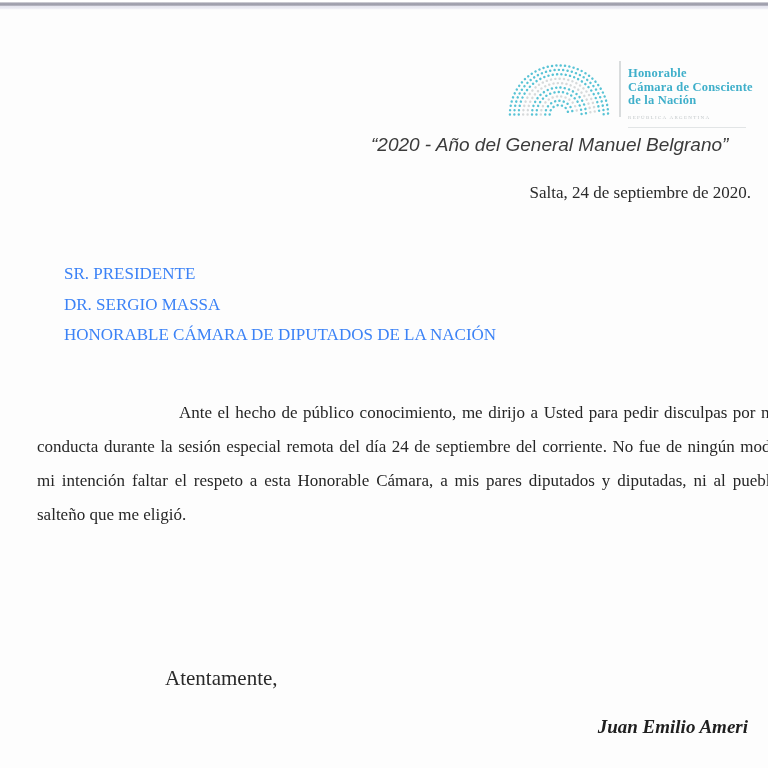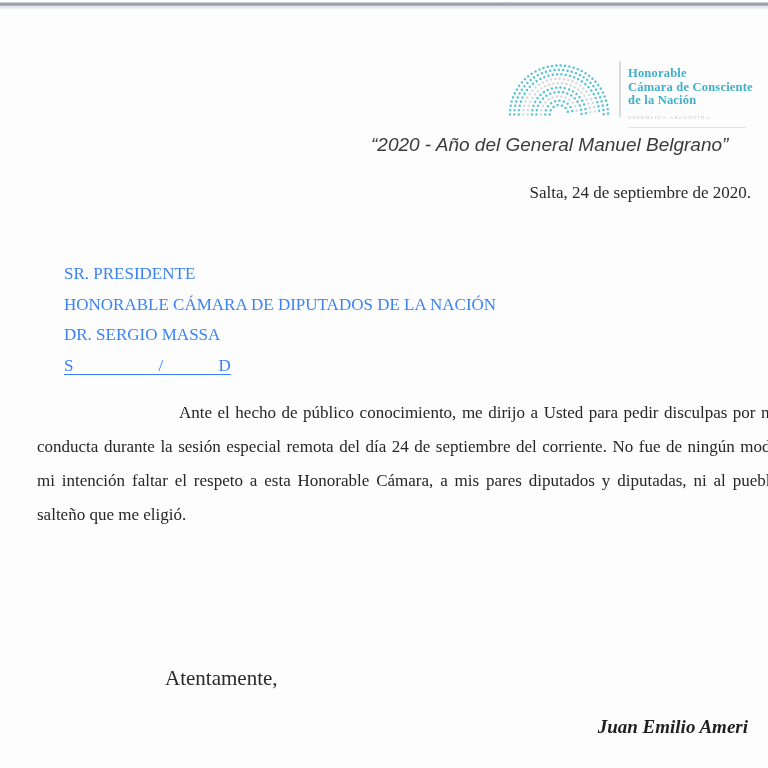--- a/index.html
+++ b/index.html
@@ -151,23 +151,22 @@
       <div class="logo-sub">REPÚBLICA ARGENTINA</div>
     </div>
   </div>
 
   <div class="motto">“2020 - Año del General Manuel Belgrano”</div>
 
   <div class="date">Salta, 24 de septiembre de 2020.</div>
 
   <div class="recipient">
     <div>SR. PRESIDENTE</div>
+    <div>DR. SERGIO MASSA</div>
     <div>HONORABLE CÁMARA DE DIPUTADOS DE LA NACIÓN</div>
-    <div>DR. SERGIO MASSA</div>
-    <div><span class="sd">S&nbsp;&nbsp;&nbsp;&nbsp;&nbsp;&nbsp;&nbsp;&nbsp;&nbsp;&nbsp;&nbsp;&nbsp;&nbsp;&nbsp;&nbsp;&nbsp;&nbsp;&nbsp;&nbsp;&nbsp;/&nbsp;&nbsp;&nbsp;&nbsp;&nbsp;&nbsp;&nbsp;&nbsp;&nbsp;&nbsp;&nbsp;&nbsp;&nbsp;D</span></div>
   </div>
 
   <p class="para p1">Ante el hecho de público conocimiento, me dirijo a Usted para pedir disculpas por mi conducta durante la sesión especial remota del día 24 de septiembre del corriente. No fue de ningún modo mi intención faltar el respeto a esta Honorable Cámara, a mis pares diputados y diputadas, ni al pueblo salteño que me eligió.</p>
 
 
   <div class="closing">Atentamente,</div>
 
   <div class="signature">Juan Emilio Ameri</div>
 
 </div>

